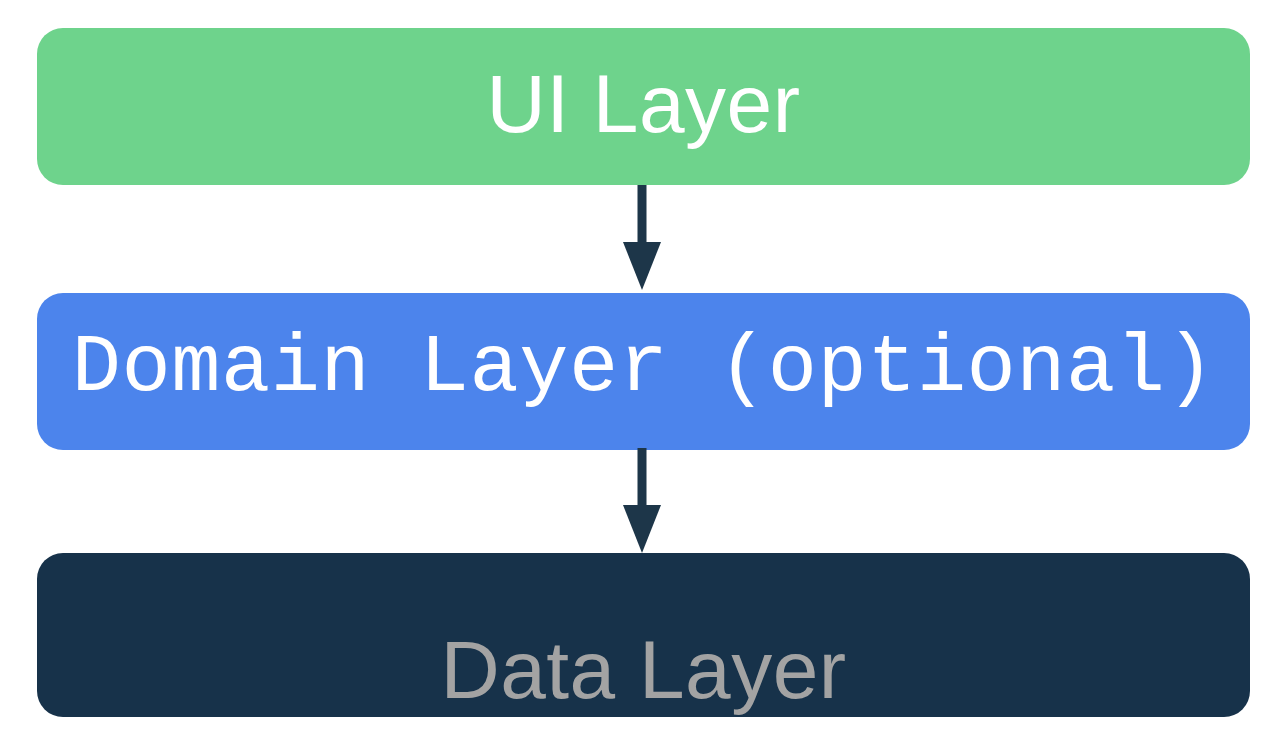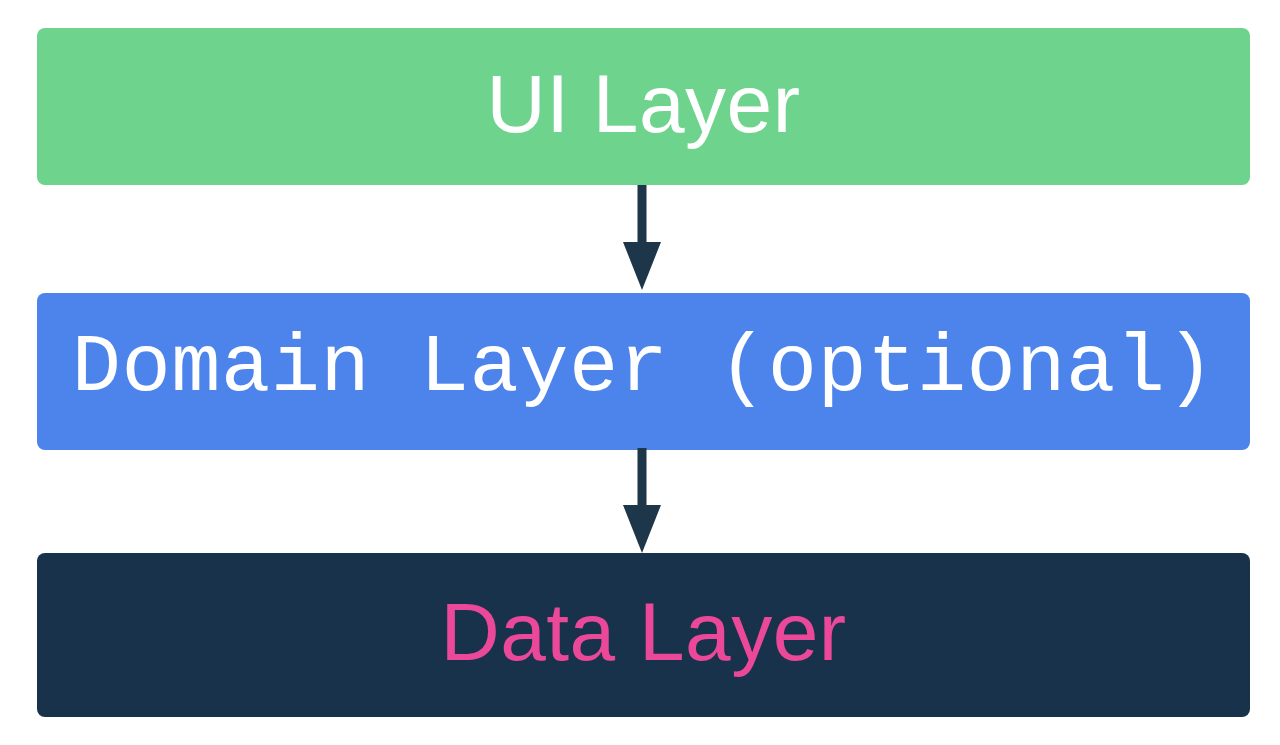--- a/index.html
+++ b/index.html
@@ -10,21 +10,21 @@
     position: relative;
     width: 1280px;
     height: 745px;
     overflow: hidden;
     font-family: "Liberation Sans", sans-serif;
   }
   .layer-box {
     position: absolute;
     left: 37px;
     width: 1213px;
-    border-radius: 8px;
+    border-radius: 26px;
     display: flex;
     align-items: center;
     justify-content: center;
   }
   .box-ui     { top: 28px;  height: 157px; }
   .box-domain { top: 293px; height: 157px; font-family: Liberation Mono, monospace; }
   .box-data   { top: 553px; height: 164px; }
   .box-label {
     font-size: 82px;
     font-weight: 400;
@@ -59,17 +59,17 @@
 
   <div class="layer-box box-domain" style="background-color: rgb(76, 132, 236); color: rgb(255, 255, 255);">
     <span class="box-label">Domain Layer (optional)</span>
   </div>
 
   <svg class="arrow arrow-2" viewBox="0 0 40 105" aria-hidden="true">
     <rect x="15.5" y="0" width="9" height="60" style="fill: rgb(29, 54, 73);"></rect>
     <polygon points="1,57 39,57 20,105" style="fill: rgb(29, 54, 73);"></polygon>
   </svg>
 
-  <div class="layer-box box-data" style="background-color: rgb(23, 50, 74); color: #ec4899;">
+  <div class="layer-box box-data" style="background-color: rgb(23, 50, 74); color: #a3a3a3; align-items: flex-end;">
     <span class="box-label">Data Layer</span>
   </div>
 
 </div>
 
 </body></html>

